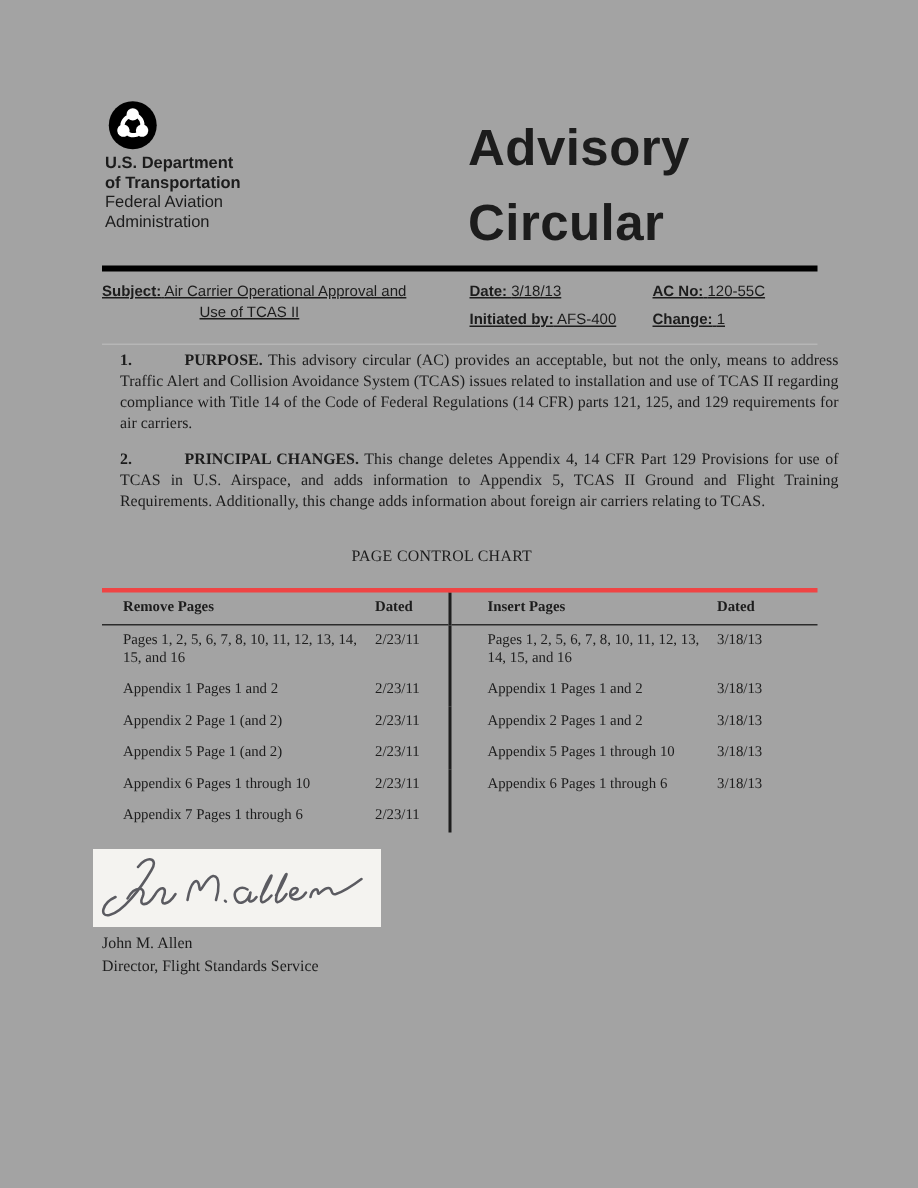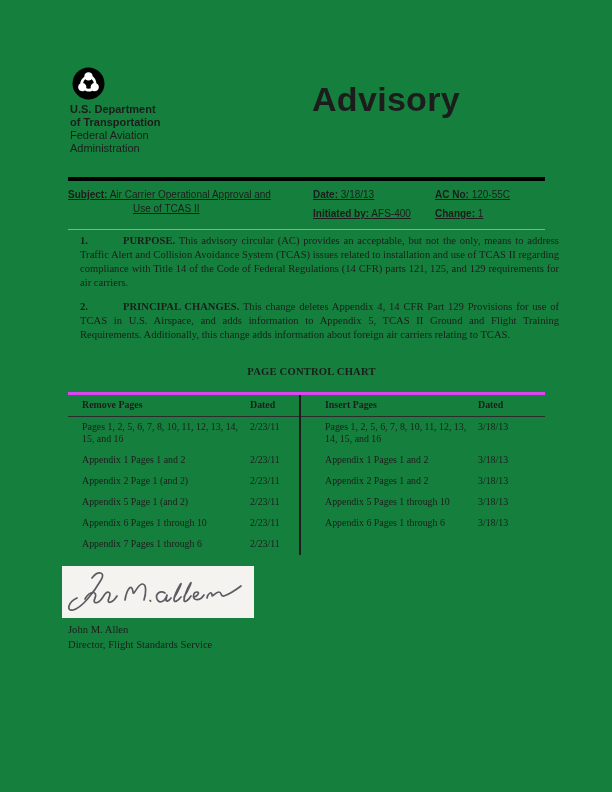--- a/index.html
+++ b/index.html
@@ -1,17 +1,17 @@
 <!DOCTYPE html>
 <html><head>
 <meta charset="utf-8">
 <style>
   html,body { margin:0; padding:0; background:#ffffff; }
   .page {
-    position:relative; width:612px; height:792px; background:#15803d;
+    position:relative; width:612px; height:792px; background:#a3a3a3;
     font-family:"Liberation Serif", serif; color:#1c1c1c; overflow:hidden;
   }
   
   .logo-block { position:absolute; left:70px; top:67px; }
   .logo-svg { display:block; width:33px; height:33px; margin-left:2px; }
   .agency-lines { margin-top:3px; font-family:"Liberation Sans", sans-serif; font-size:11px; line-height:13px; }
   .agency-lines .b { font-weight:bold; }
   .doc-title {
     position:absolute; left:312px; top:74px;
     font-family:"Liberation Sans", sans-serif; font-weight:bold;
@@ -31,27 +31,27 @@
   .hdr-row2 { margin-top:5px; }
 
   
   .para { position:absolute; left:80px; width:479px; font-size:10.6px; line-height:13.9px; text-align:justify; }
   .para .pnum { font-weight:bold; display:inline-block; width:43px; }
   .para .phead { font-weight:bold; }
   .p1 { top:234px; }
   .p2 { top:300px; }
 
   
-  .chart-title { position:absolute; left:73px; top:366px; width:477px; text-align:center;
-    font-weight:bold; font-size:10.6px; letter-spacing:0.2px; }
+  .chart-title { position:absolute; left:56px; top:366px; width:477px; text-align:center;
+    font-weight:normal; font-size:10.6px; letter-spacing:0.2px; }
   .pcc { position:absolute; left:68px; top:392px; width:477px; border-collapse:collapse; table-layout:fixed;
     font-size:9.9px; line-height:12.6px; }
   .pcc col.c1 { width:182px; } .pcc col.c2 { width:50px; }
   .pcc col.c3 { width:178px; } .pcc col.c4 { width:67px; }
-  .pcc { border-top:3px solid #d946ef; }
+  .pcc { border-top:3px solid #ef4444; }
   .pcc th { font-weight:bold; text-align:left; border-bottom:1.5px solid #2b2b2b; padding:4px 2px 4px 0; }
   .pcc td { vertical-align:top; padding:4.2px 2px 4.2px 0; }
   .pcc .lpad  { padding-left:14px; }
   .pcc .rpad  { padding-left:10px; }
   .pcc .div   { border-left:2.5px solid #1d1d1d;padding-left:24px; }
 
   
   .sig-box { position:absolute; left:62px; top:566px; width:192px; height:52px; background:#f4f3f0; }
   .sig-box svg { display:block; width:192px; height:52px; }
   .sig-name { position:absolute; left:68px; top:623px; font-size:10.6px; line-height:14.6px; }
@@ -82,20 +82,21 @@
     <div class="agency-lines">
       <div class="b">U.S. Department</div>
       <div class="b">of Transportation</div>
       <div>Federal Aviation</div>
       <div>Administration</div>
     </div>
   </div>
 
   <div class="doc-title">
     <div>Advisory</div>
+    <div>Circular</div>
   </div>
 
   <div class="rule-thick"></div>
 
   <div class="hdr-fields">
     <div class="hdr-col subject">
       <div><b>Subject:</b> <span>Air Carrier Operational Approval and</span></div>
       <div class="subj-line2">Use of TCAS II</div>
     </div>
     <div class="hdr-col datecol">

